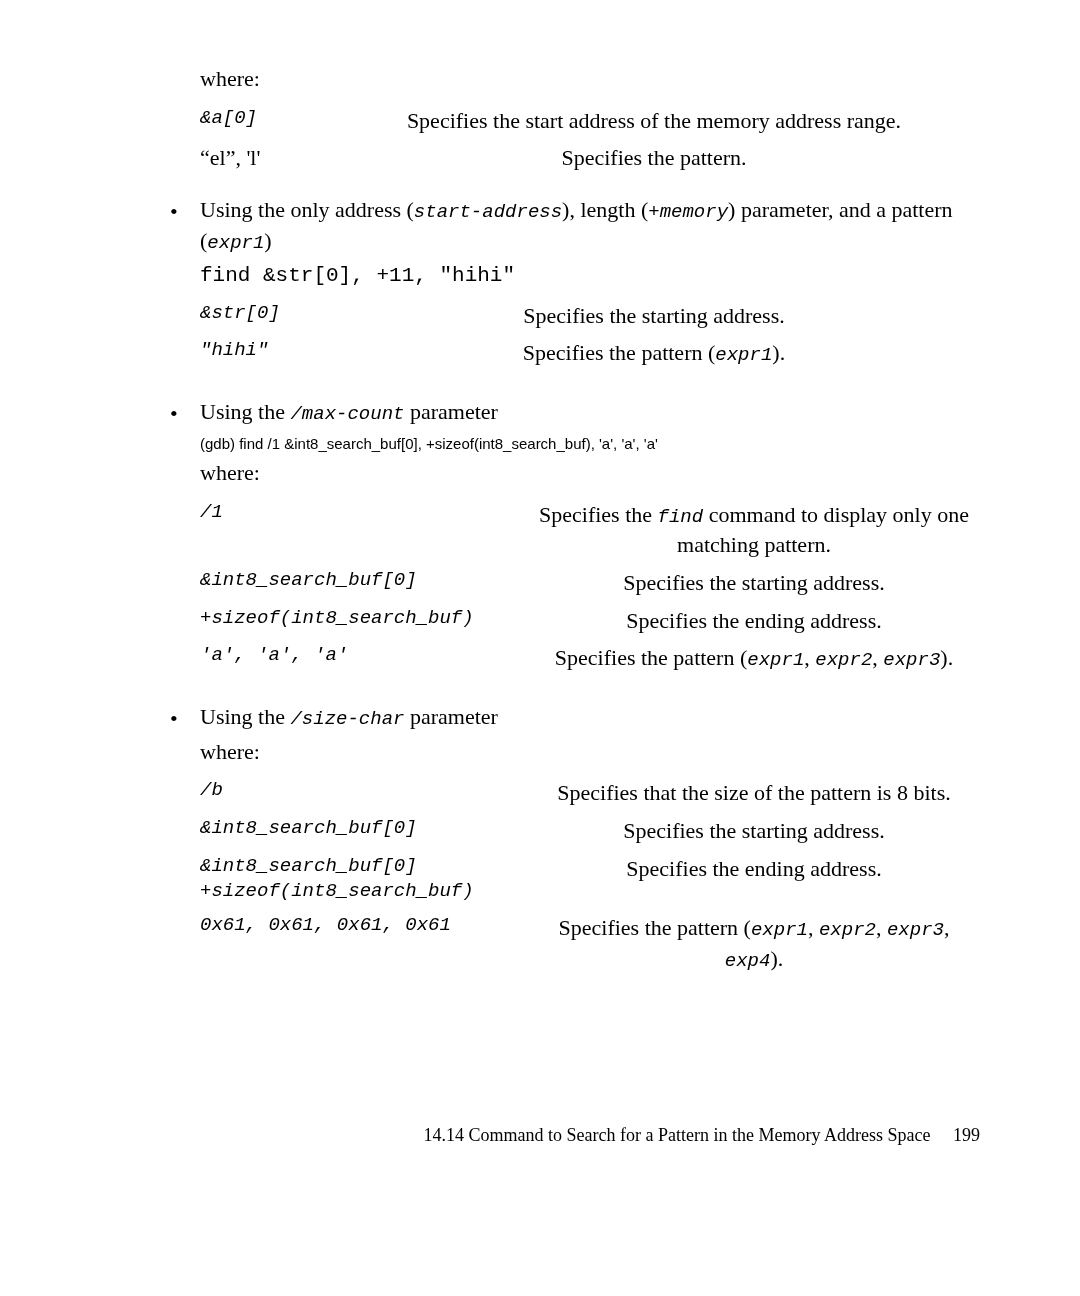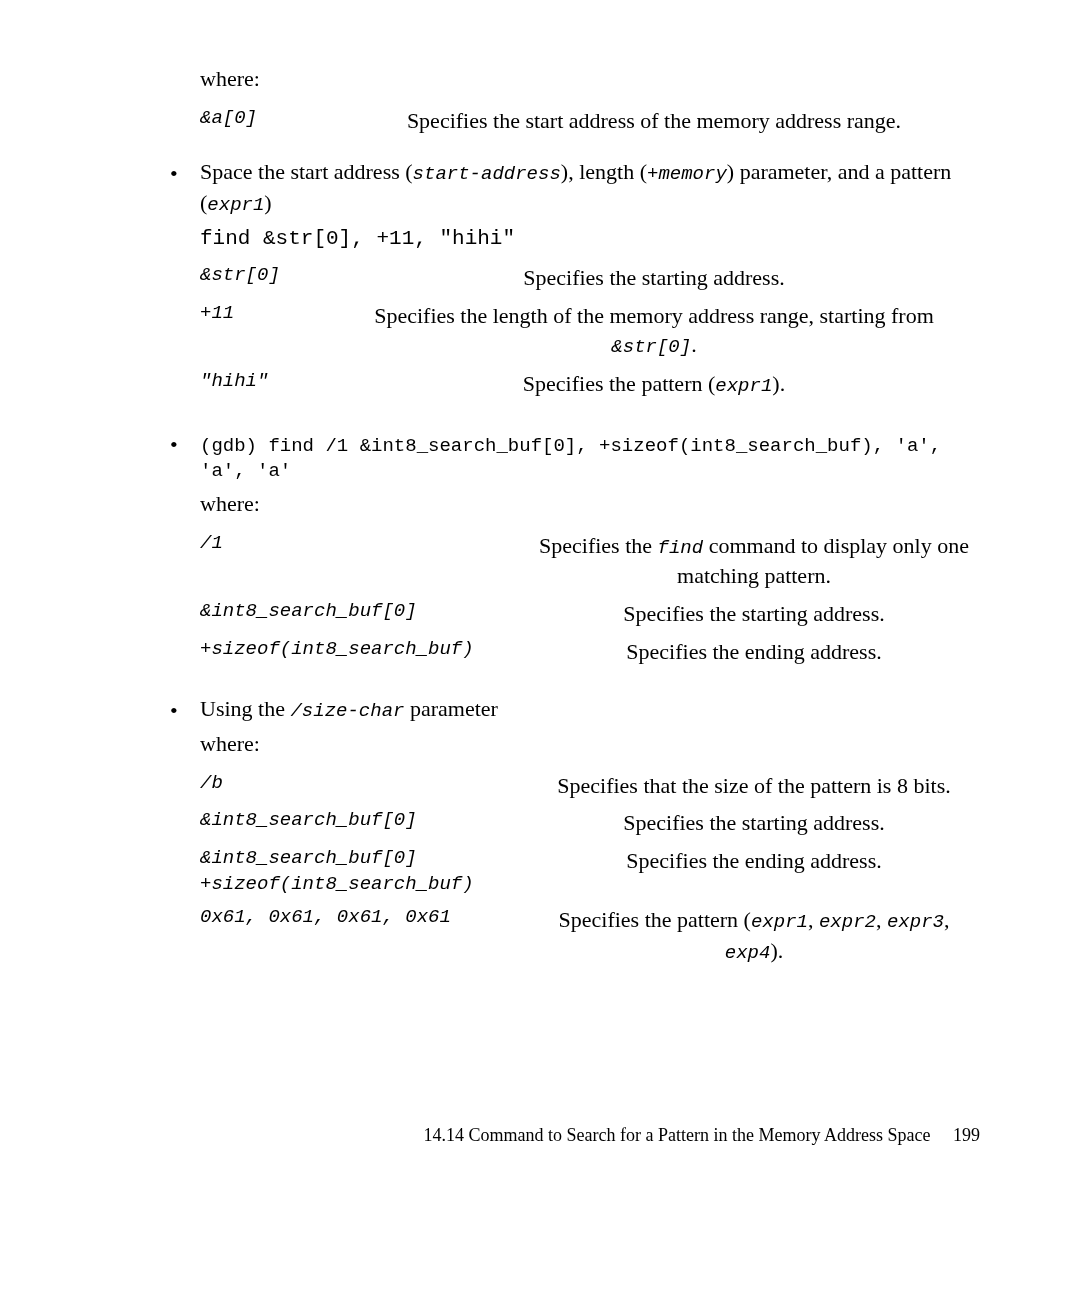--- a/index.html
+++ b/index.html
@@ -65,22 +65,22 @@
   .defs-wide .def-term   { width: 320px; }
   .code-line {
     font-family: "Courier New", Courier, monospace;
     font-size: 21px;
     margin-top: 6px;
     margin-bottom: 6px;
     white-space: pre-wrap;
     word-break: break-word;
   }
   .code-small {
-    font-family: Liberation Mono, monospace;
-    font-size: 19px;
+    font-family: Liberation Sans, sans-serif;
+    font-size: 15px;
     margin-top: 6px;
     margin-bottom: 2px;
     white-space: pre-wrap;
     word-break: break-word;
   }
   .footer {
     position: absolute;
     bottom: 58px;
     right: 100px;
     font-size: 18px;
@@ -92,69 +92,76 @@
 
 <div class="page">
   <div class="content">
 
     <div class="where">where:</div>
     <div class="defs defs-narrow">
       <div class="def-row">
         <div class="def-term mono">&amp;a[0]</div>
         <div class="def-desc">Specifies the start address of the memory address range.</div>
       </div>
+      <div class="def-row">
+        <div class="def-term">“el”, 'l'</div>
+        <div class="def-desc">Specifies the pattern.</div>
+      </div>
     </div>
 
     <div class="bullet-row">
       <div class="bullet">•</div>
       <div class="bullet-body">
         <div>
-          <span>Space the start address (</span><span class="mono">start-address</span><span>), length (</span><span class="mono">+memory</span><span>) parameter, and a pattern (</span><span class="mono">expr1</span><span>)</span>
+          <span>Using the only address (</span><span class="mono">start-address</span><span>), length (</span><span class="mono">+memory</span><span>) parameter, and a pattern (</span><span class="mono">expr1</span><span>)</span>
         </div>
         <div class="code-line">find &amp;str[0], +11, "hihi"</div>
         <div class="defs defs-narrow">
           <div class="def-row">
             <div class="def-term mono">&amp;str[0]</div>
             <div class="def-desc">Specifies the starting address.</div>
-          </div>
-          <div class="def-row">
-            <div class="def-term mono">+11</div>
-            <div class="def-desc">
-              <span>Specifies the length of the memory address range, starting from </span><span class="mono">&amp;str[0]</span><span>.</span>
-            </div>
           </div>
           <div class="def-row">
             <div class="def-term mono">"hihi"</div>
             <div class="def-desc">
               <span>Specifies the pattern (</span><span class="mono">expr1</span><span>).</span>
             </div>
           </div>
         </div>
       </div>
     </div>
 
     <div class="bullet-row">
       <div class="bullet">•</div>
       <div class="bullet-body">
+        <div>
+          <span>Using the </span><span class="mono">/max-count</span><span> parameter</span>
+        </div>
         <div class="code-small">(gdb) find /1 &amp;int8_search_buf[0], +sizeof(int8_search_buf), 'a', 'a', 'a'</div>
         <div class="where">where:</div>
         <div class="defs defs-wide">
           <div class="def-row">
             <div class="def-term mono">/1</div>
             <div class="def-desc">
               <span>Specifies the </span><span class="mono">find</span><span> command to display only one matching pattern.</span>
             </div>
           </div>
           <div class="def-row">
             <div class="def-term mono">&amp;int8_search_buf[0]</div>
             <div class="def-desc">Specifies the starting address.</div>
           </div>
           <div class="def-row">
             <div class="def-term mono">+sizeof(int8_search_buf)</div>
             <div class="def-desc">Specifies the ending address.</div>
+          </div>
+          <div class="def-row">
+            <div class="def-term mono">'a', 'a', 'a'</div>
+            <div class="def-desc">
+              <span>Specifies the pattern (</span><span class="mono">expr1</span><span>, </span><span class="mono">expr2</span><span>, </span><span class="mono">expr3</span><span>).</span>
+            </div>
           </div>
         </div>
       </div>
     </div>
 
     <div class="bullet-row">
       <div class="bullet">•</div>
       <div class="bullet-body">
         <div>
           <span>Using the </span><span class="mono">/size-char</span><span> parameter</span>

